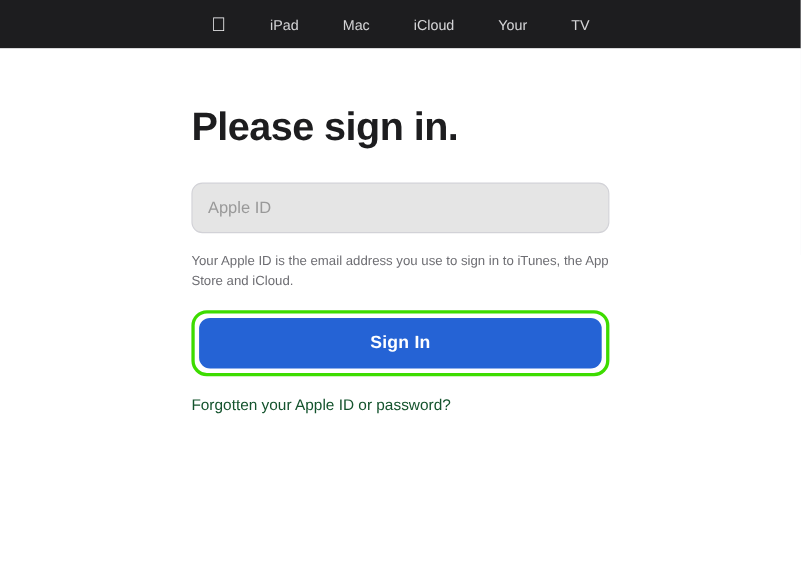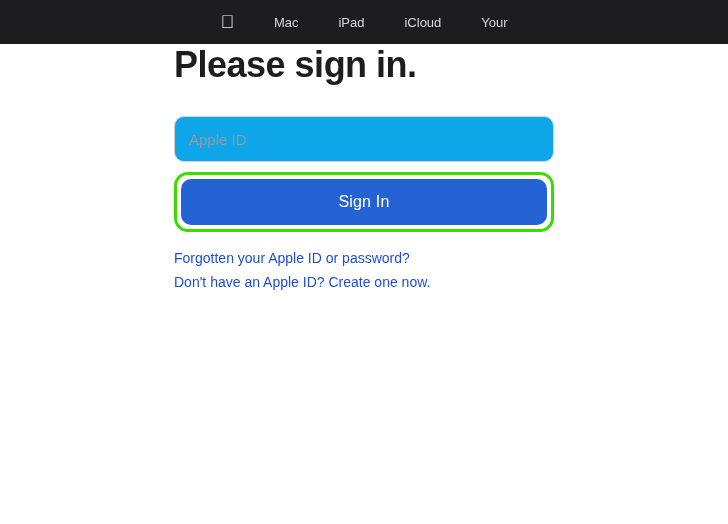--- a/index.html
+++ b/index.html
@@ -54,20 +54,21 @@
       cursor: pointer;
     }
 
     
     .main-content {
       background: #ffffff;
       height: calc(524px - 44px);
       display: flex;
       flex-direction: column;
       align-items: center;
+      padding-top: 50px;
     }
 
     .sign-in-container {
       width: 380px;
       display: flex;
       flex-direction: column;
       align-items: flex-start;
     }
 
     .page-title {
@@ -79,21 +80,21 @@
     }
 
     .input-field {
       width: 100%;
       height: 46px;
       border: 1.5px solid #d2d2d7;
       border-radius: 10px;
       padding: 0 14px;
       font-size: 15px;
       color: #1d1d1f;
-      background: #0ea5e9;
+      background: #e5e5e5;
       outline: none;
       margin-bottom: 10px;
     }
 
     .input-field::placeholder {
       color: #999999;
     }
 
     .helper-text {
       font-size: 12px;
@@ -112,57 +113,58 @@
     }
 
     .sign-in-btn {
       width: 100%;
       height: 46px;
       background: #2563d5;
       color: #ffffff;
       border: none;
       border-radius: 10px;
       font-size: 16px;
-      font-weight: 400;
+      font-weight: 700;
       cursor: pointer;
       letter-spacing: 0.2px;
     }
 
     .link-text {
       font-size: 14px;
-      color: #1d4ed8;
+      color: #14532d;
       text-decoration: none;
       margin-bottom: 8px;
       display: block;
       cursor: pointer;
     }
   </style>
 </head>
 <body>
 
 <nav class="navbar">
   <div class="nav-items">
     <div class="nav-apple-icon"></div>
+    <a class="nav-item">iPad</a>
     <a class="nav-item">Mac</a>
-    <a class="nav-item">iPad</a>
     <a class="nav-item">iCloud</a>
     <a class="nav-item">Your</a>
+    <a class="nav-item">TV</a>
   </div>
 </nav>
 
 <main class="main-content">
   <div class="sign-in-container">
 
     <h1 class="page-title">Please sign in.</h1>
 
     <input class="input-field" type="text" placeholder="Apple ID" style="">
 
 
+    <p class="helper-text">Your Apple ID is the email address you use to sign in to iTunes, the App Store and iCloud.</p>
 
     <div class="sign-in-btn-wrapper">
       <button class="sign-in-btn">Sign In</button>
     </div>
 
     <a class="link-text">Forgotten your Apple ID or password?</a>
-    <a class="link-text">Don't have an Apple ID? Create one now.</a>
 
   </div>
 </main>
 
 </body></html>

